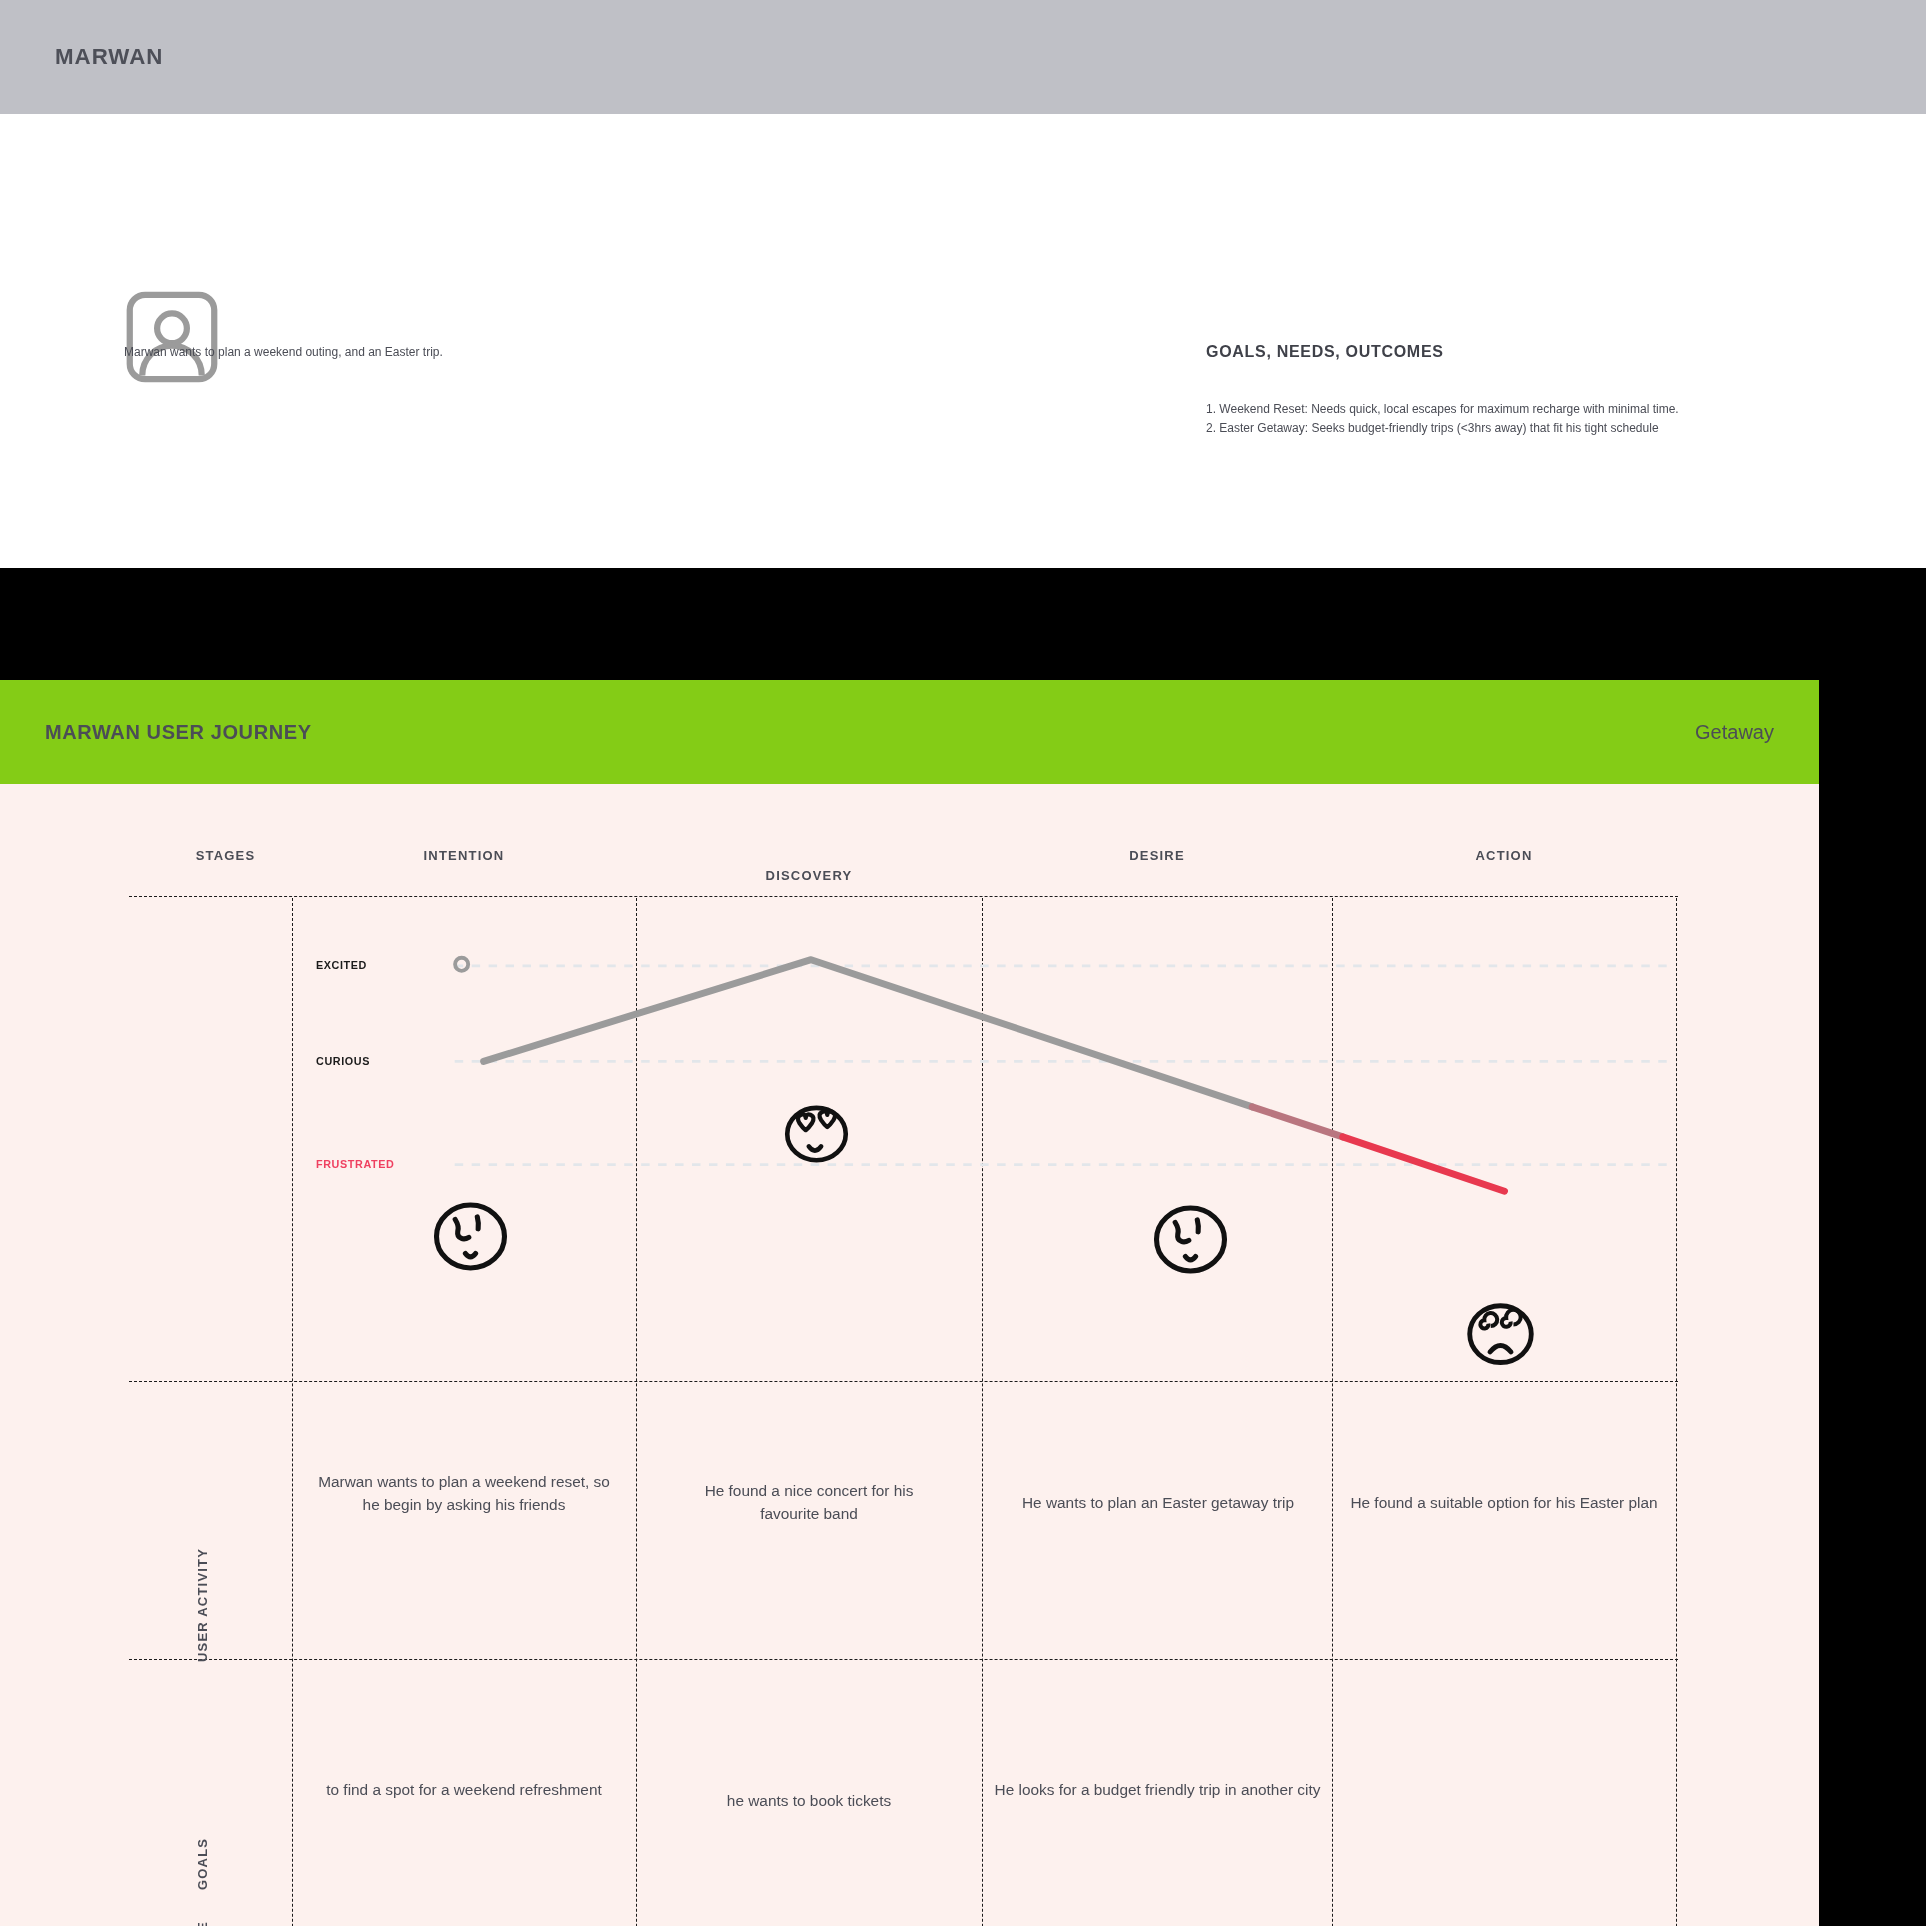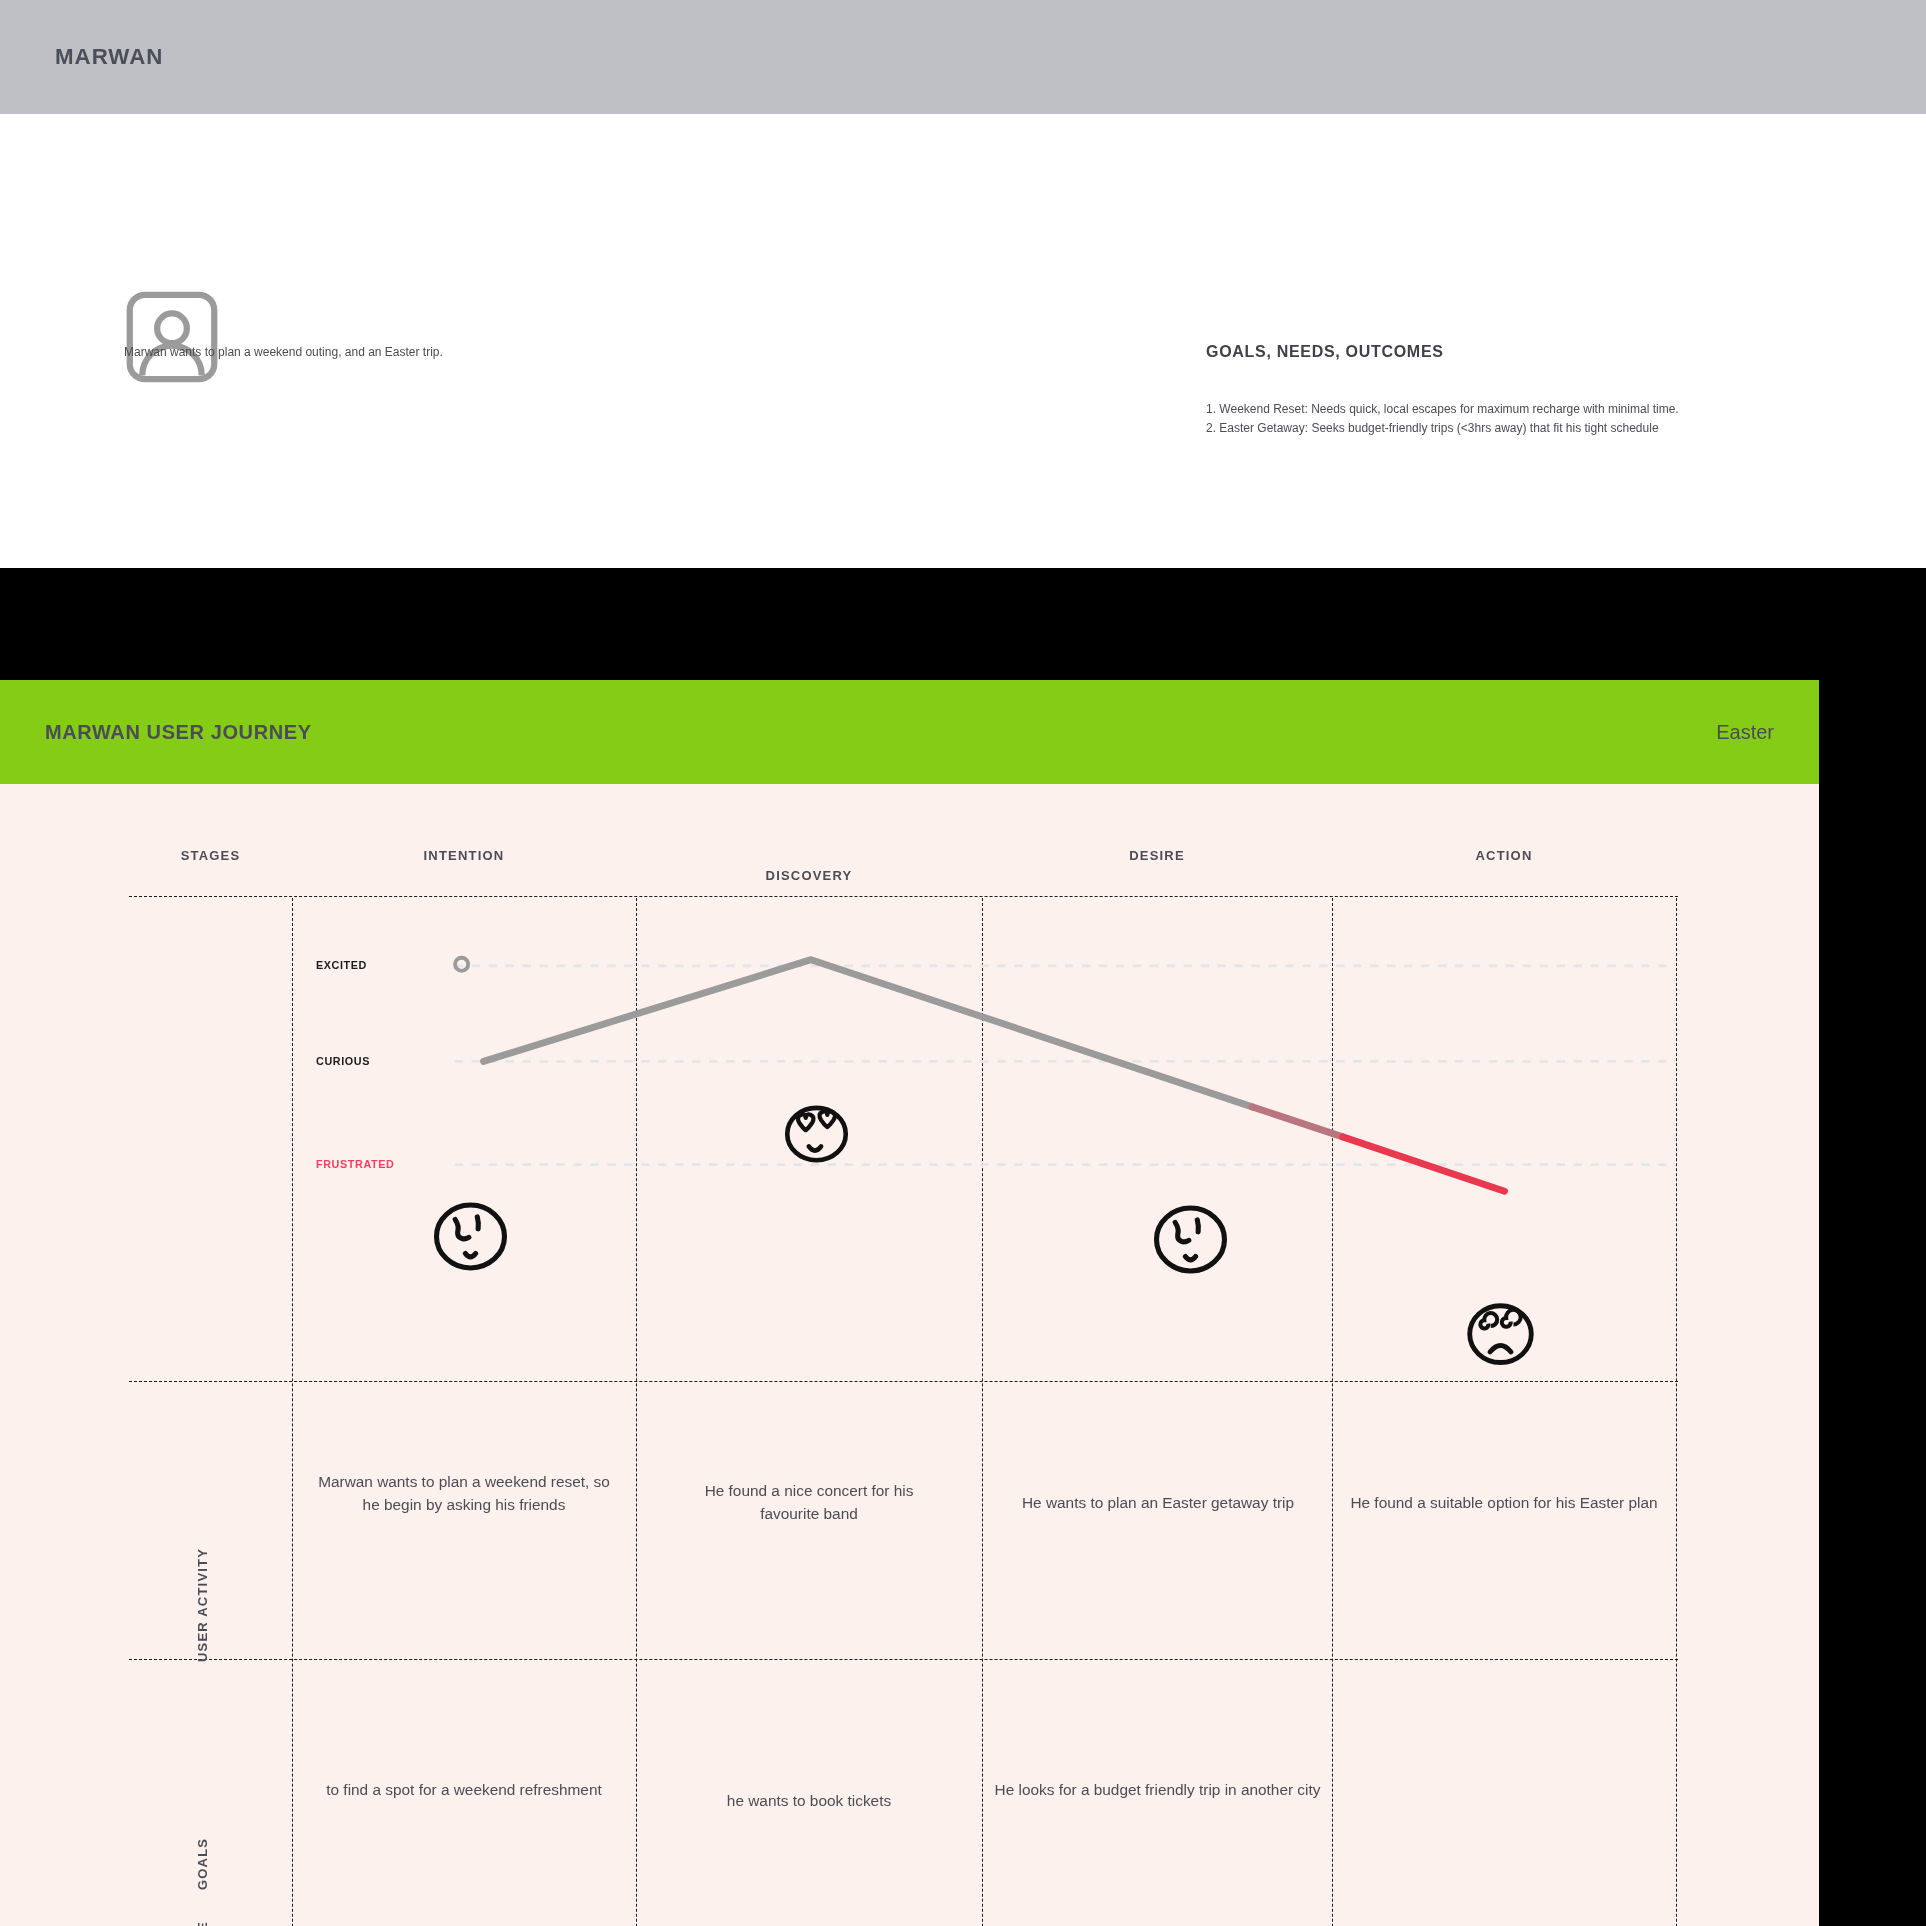--- a/index.html
+++ b/index.html
@@ -132,37 +132,37 @@
         <span class="goal-line">2. Easter Getaway: Seeks budget-friendly trips (&lt;3hrs away) that fit his tight schedule</span>
       </div>
     </div>
   </div>
 
   <div class="black-band"></div>
 
   <div class="journey">
     <div class="journey-header">
       <div class="journey-title">MARWAN USER JOURNEY</div>
-      <div class="journey-time">Easter</div>
+      <div class="journey-time">Getaway</div>
     </div>
   </div>
 
   <div class="grid-wrap">
 
     <div class="vline" style="left:292px;  top:114px; height:1294px;"></div>
     <div class="vline" style="left:636px; top:114px; height:1294px;"></div>
     <div class="vline" style="left:982px; top:114px; height:1294px;"></div>
     <div class="vline" style="left:1332px; top:114px; height:1294px;"></div>
     <div class="vline" style="left:1676px; top:114px; height:1294px;"></div>
 
     <div class="hline" style="left:129px; top:112px;  width:1549px;"></div>
     <div class="hline" style="left:129px; top:597px; width:1549px;"></div>
     <div class="hline" style="left:129px; top:875px; width:1549px;"></div>
 
-    <div class="col-head" style="left:129px;  top:64px; width:163px;">STAGES</div>
+    <div class="col-head" style="left:144px;  top:64px; width:163px;">STAGES</div>
     <div class="col-head" style="left:292px;  top:64px; width:344px;">INTENTION</div>
     <div class="col-head" style="left:636px; top:78px; width:346px;margin-top:6px;">DISCOVERY</div>
     <div class="col-head" style="left:982px; top:64px; width:350px;">DESIRE</div>
     <div class="col-head" style="left:1332px; top:64px; width:344px;">ACTION</div>
 
     <div class="row-label" style="left:195px; top:1025px; height:208px;">EXPERIENCE</div>
     <div class="row-label" style="left:195px; top:647px; height:231px;">USER ACTIVITY</div>
     <div class="row-label" style="left:195px; top:990px; height:116px;">GOALS</div>
 
     <div class="mood-label" style="left:316px; top:175px;">EXCITED</div>

